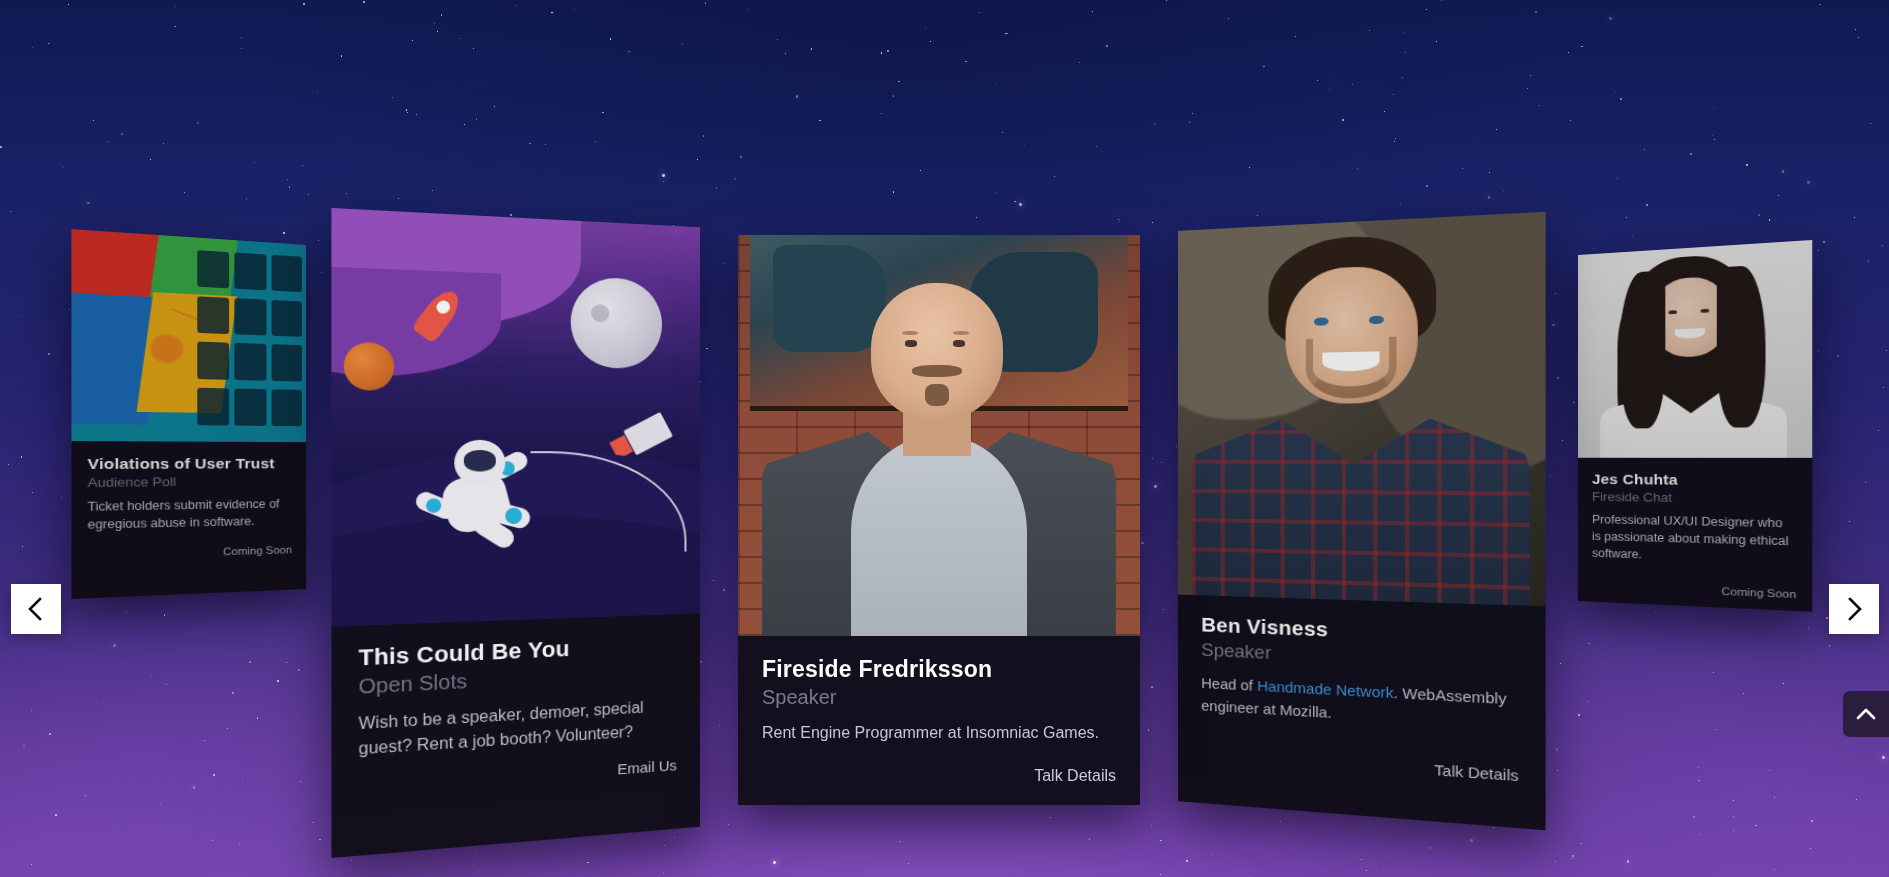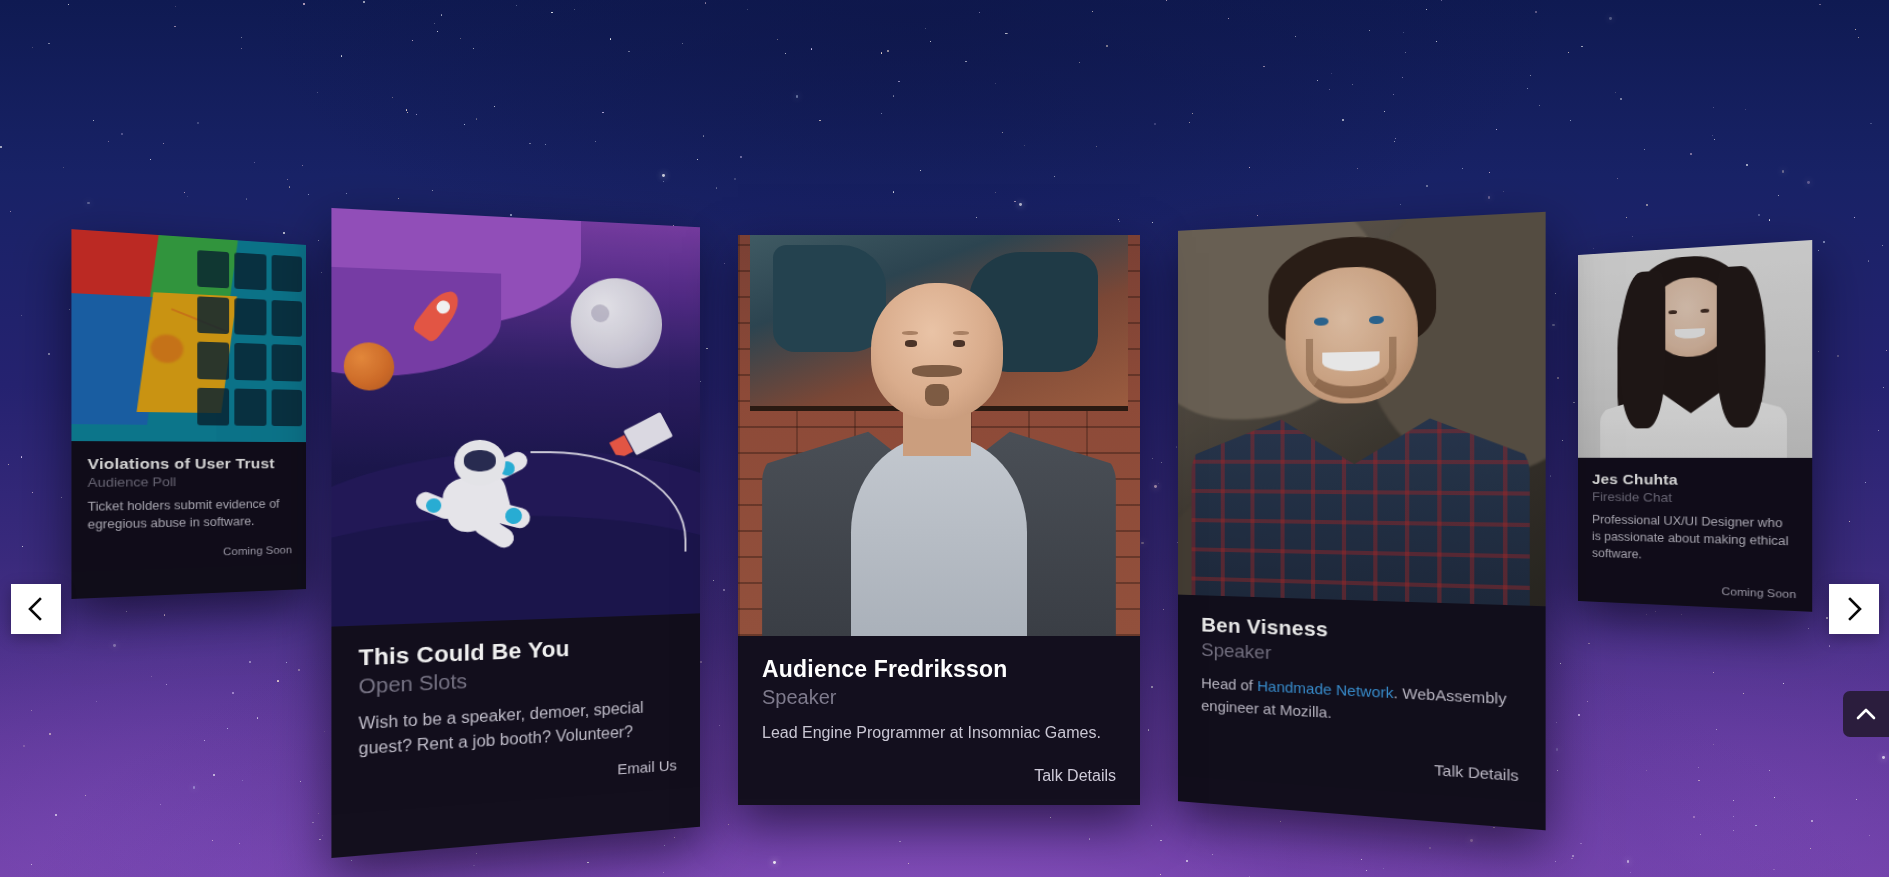--- a/index.html
+++ b/index.html
@@ -1022,24 +1022,24 @@
             <div class="brow browL"></div>
               <div class="brow browR"></div>
             <div class="eyeL"></div>
               <div class="eyeR"></div>
             <div class="moust"></div>
               <div class="goatee"></div>
           </div>
         </div>
       </div>
       <div class="card-body">
-        <div class="card-name">Audience Fredriksson</div>
+        <div class="card-name">Fireside Fredriksson</div>
         <div class="card-role">Speaker</div>
         <div class="card-desc">
-          <span>Lead Engine Programmer at Insomniac Games.</span>
+          <span>Rent Engine Programmer at Insomniac Games.</span>
         </div>
         <div class="card-cta link">Talk Details</div>
       </div>
     </div>
 
     <div class="card" id="card-3">
       <div class="card-media">
         <div class="art-ben">
           <div class="rock1"></div>
             <div class="rock2"></div>

